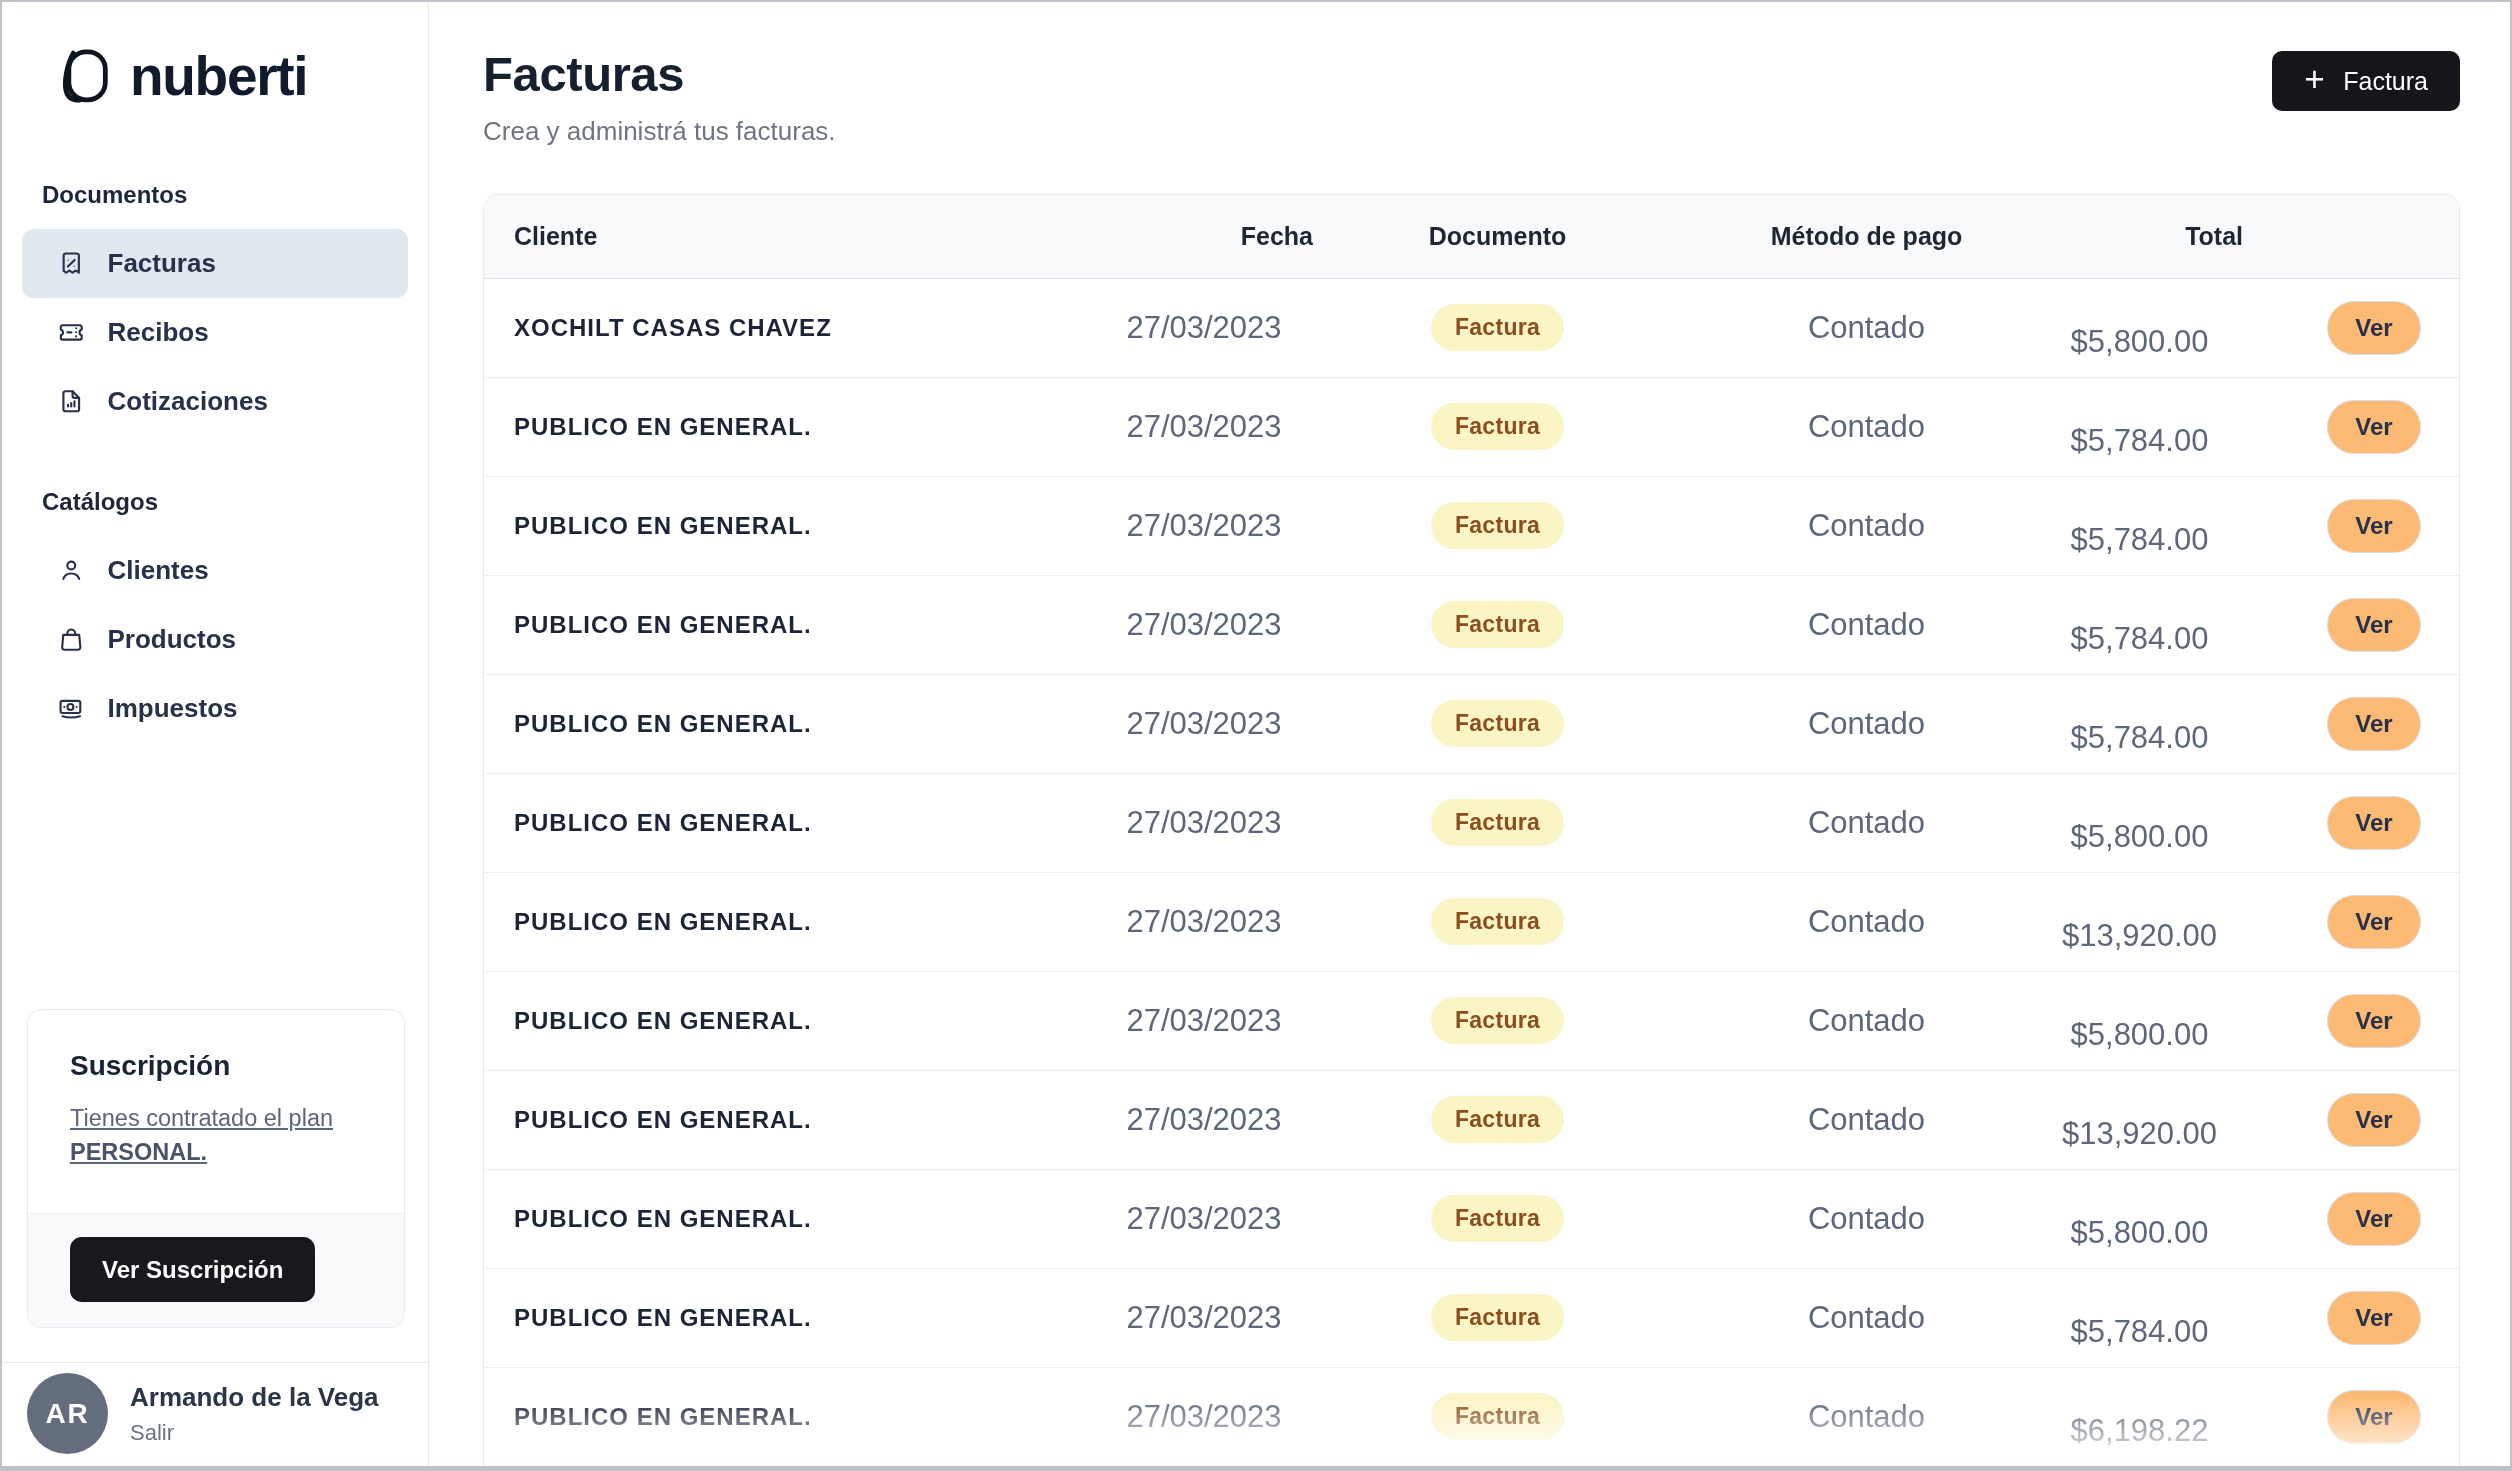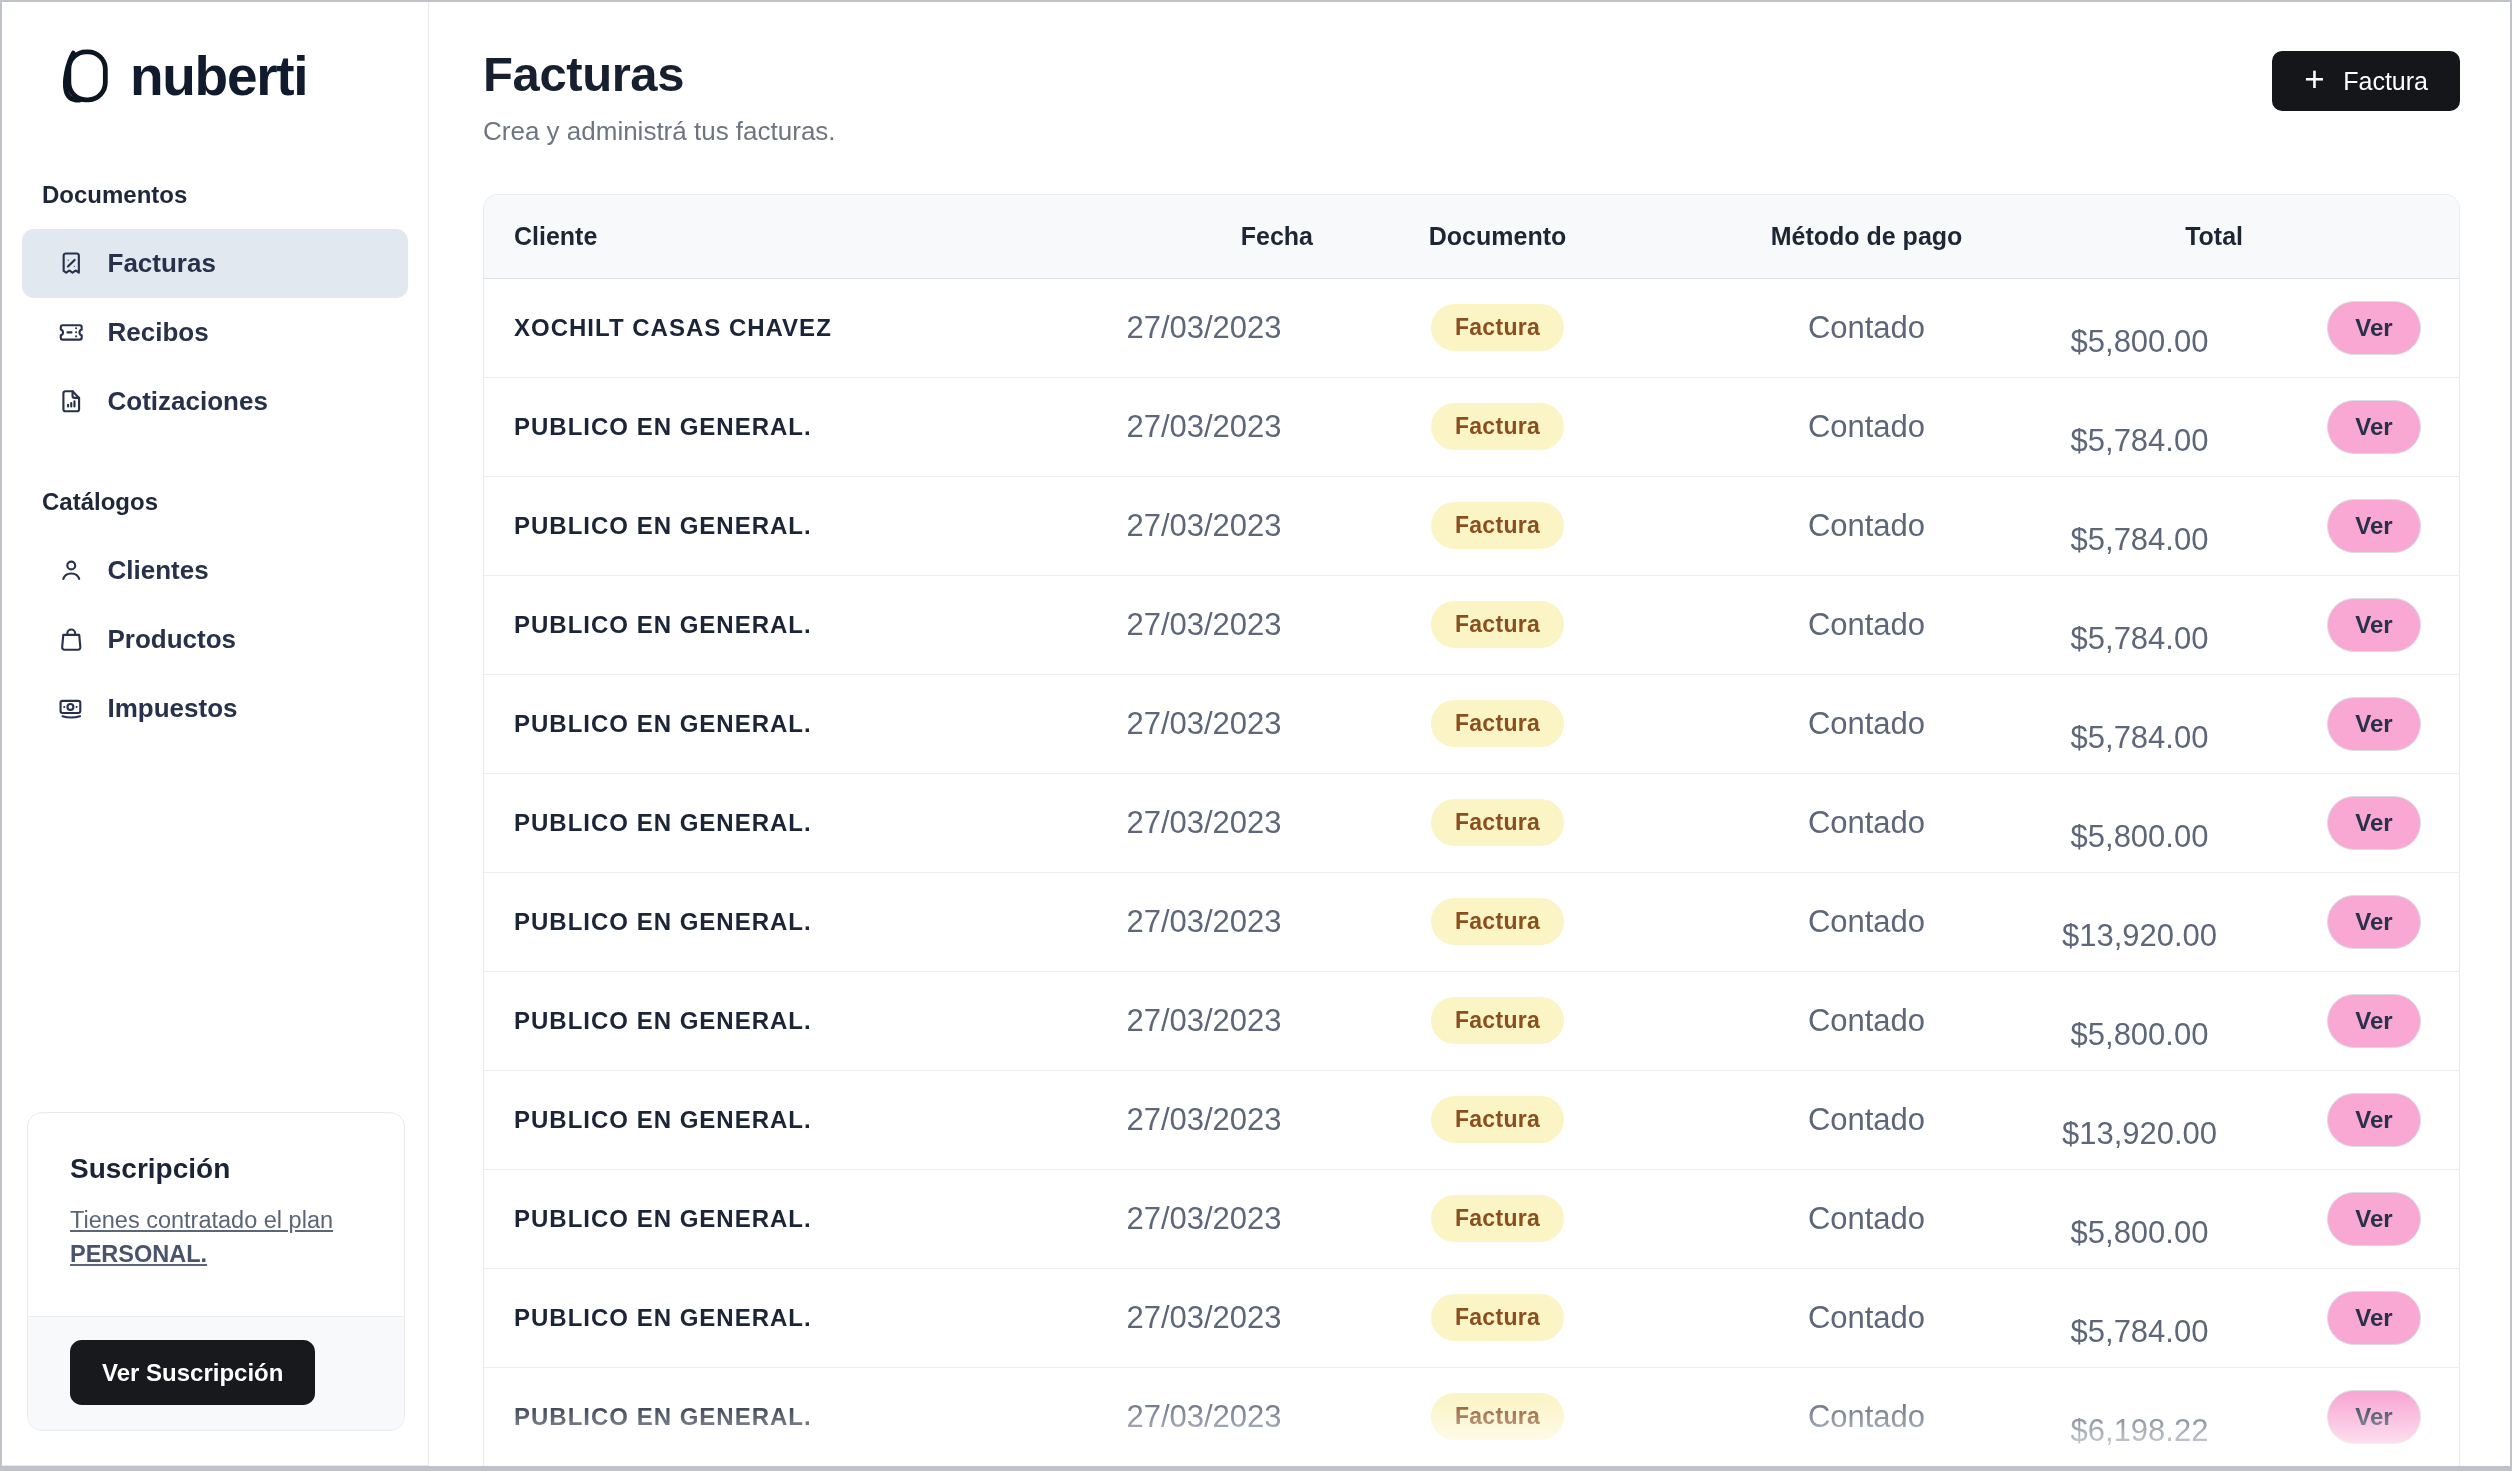--- a/index.html
+++ b/index.html
@@ -65,21 +65,21 @@
   .c-doc{text-align:center;}
   .c-pay{text-align:center;}
   .c-total{text-align:right;}
   .thead .c-total{padding-right:10px;}
   .row .c-total{padding-right:25px;margin-top:28px;}
   .cell-client{font-size:24px;font-weight:700;color:#1b2537;letter-spacing:1px;}
   .cell-gray{font-size:31px;font-weight:500;color:#5d6779;text-align:center;}
   .badge{display:inline-block;background:#fbf4c5;color:#8a4e1f;font-size:23px;font-weight:700;
     padding:10px 23.5px;border-radius:839px;letter-spacing:0.3px;}
   .cell-action{display:flex;justify-content:flex-end;padding-right:8.4px;}
-  .ver-btn{background:#f9a8d4;border:1.7px solid #d9dde3;border-radius:839px;padding:11.8px 27px;
+  .ver-btn{background:#fdba74;border:1.7px solid #d9dde3;border-radius:839px;padding:11.8px 27px;
     font-size:24px;font-weight:600;color:#27324a;cursor:pointer;font-family:inherit;}
   svg{display:block;}
 </style>
 </head>
 <body>
 
 <div class="app">
 
   <aside class="sidebar">
 
@@ -175,20 +175,27 @@
             <span class="sub-plan">PERSONAL.</span>
           </div>
         </div>
         <div class="sub-card-bottom">
           <button class="sub-btn">Ver Suscripción</button>
         </div>
       </div>
 
       <div class="sidebar-divider"></div>
 
+      <div class="user-row">
+        <div class="avatar">AR</div>
+        <div>
+          <div class="user-name">Armando de la Vega</div>
+          <div class="user-logout">Salir</div>
+        </div>
+      </div>
     </div>
   </aside>
 
   <main class="main">
 
     <div class="main-header">
       <div>
         <h1 class="page-title">Facturas</h1>
         <div class="page-subtitle">Crea y administrá tus facturas.</div>
       </div>

